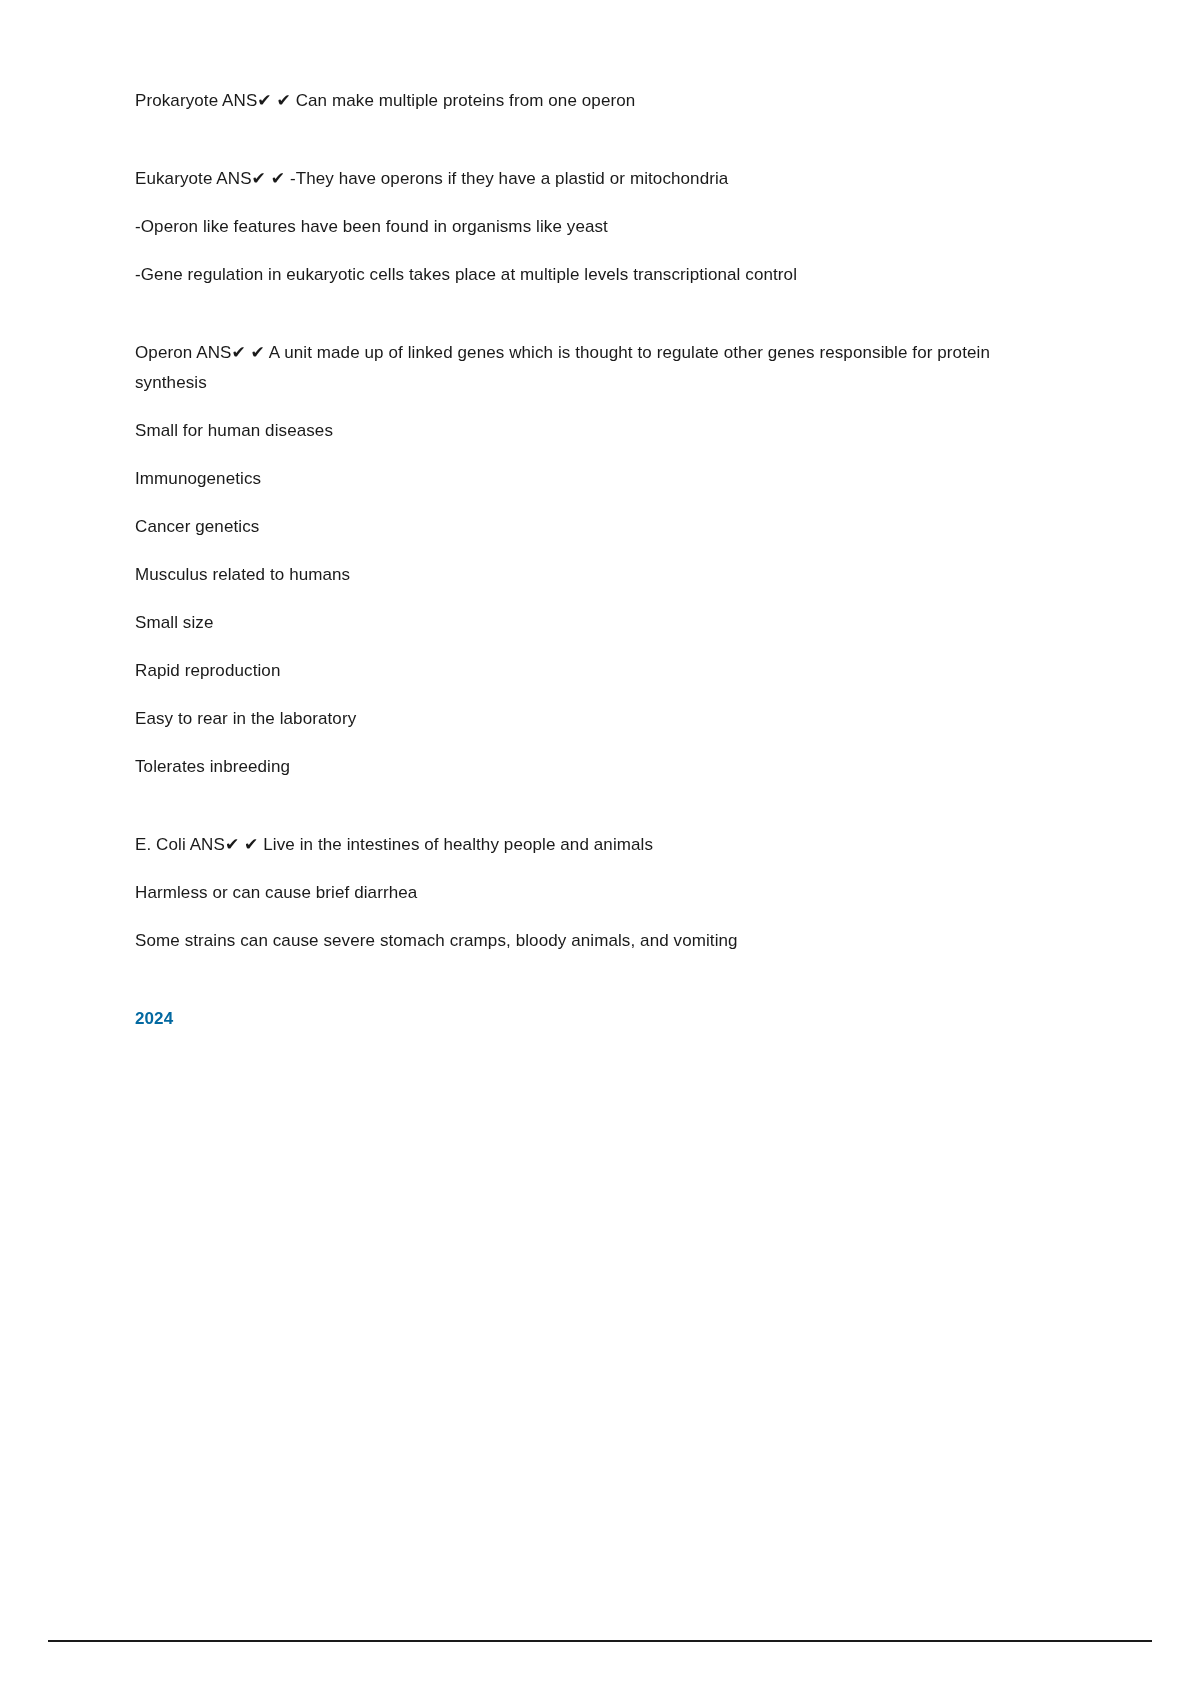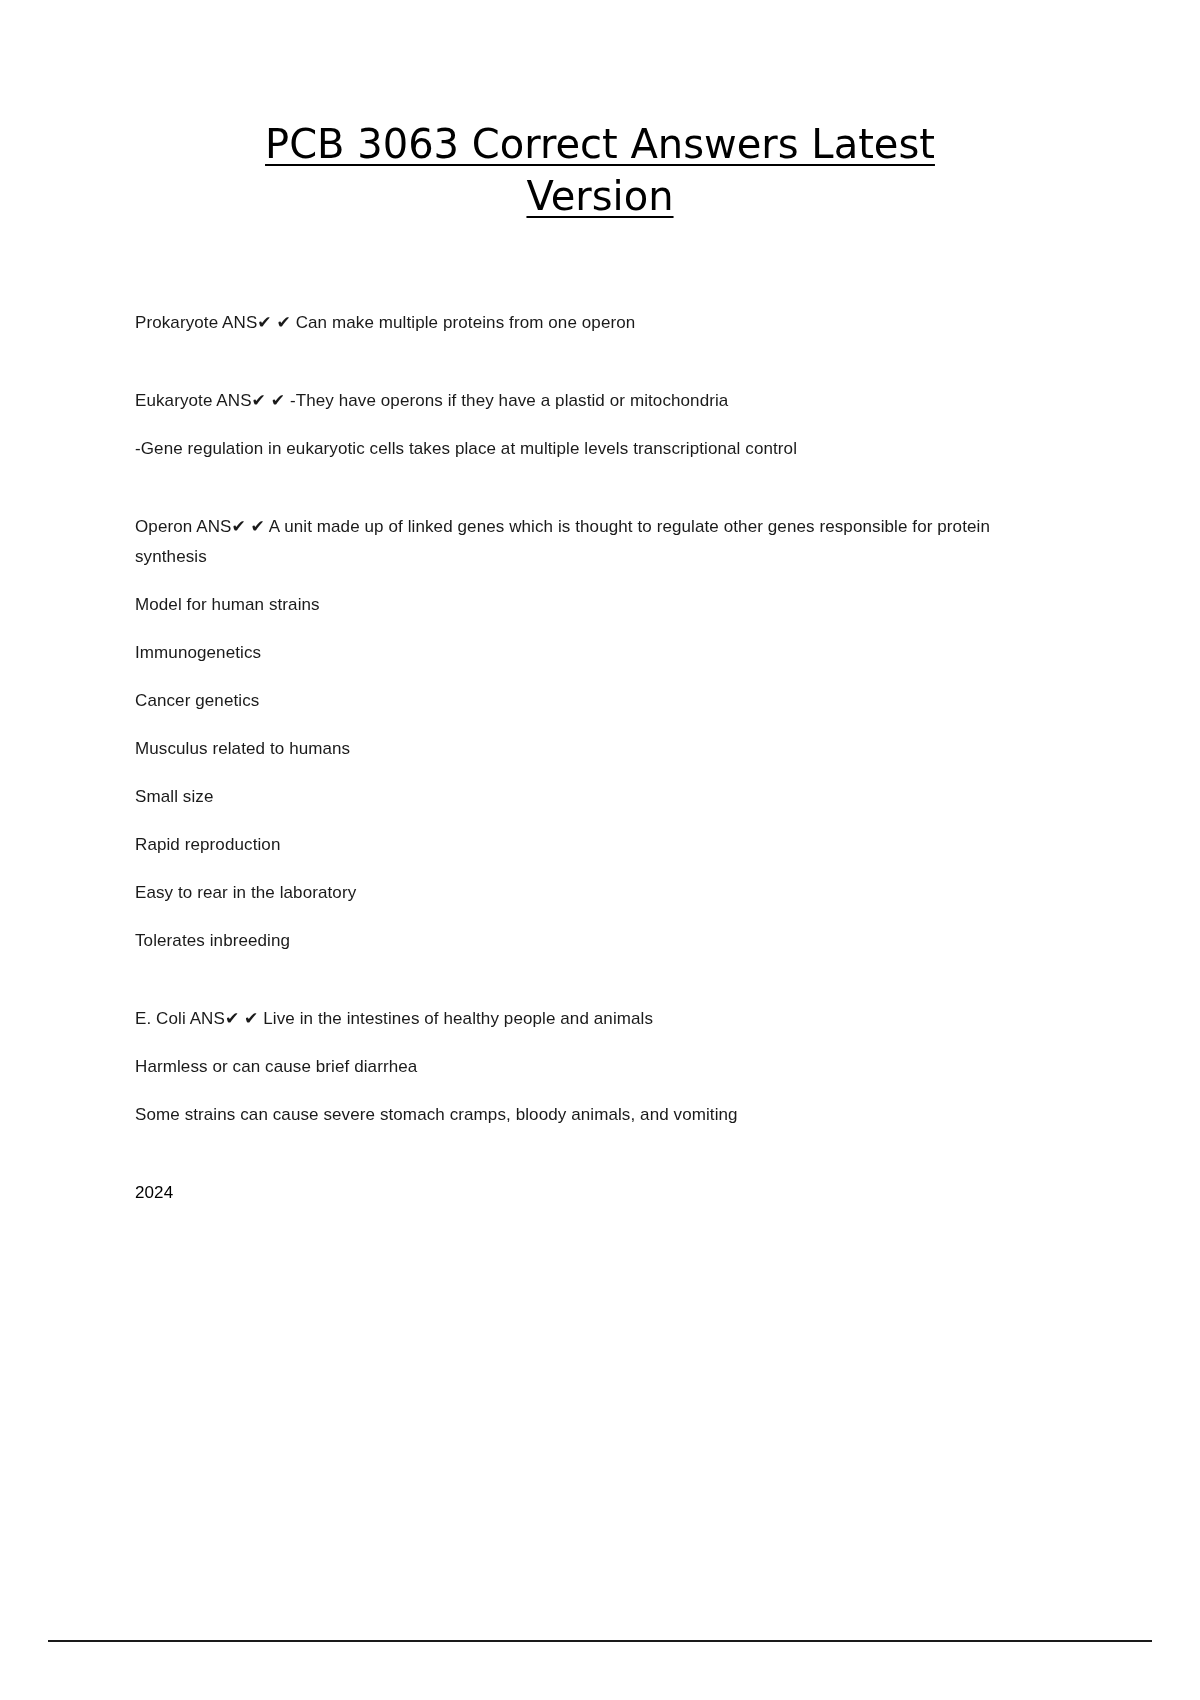--- a/index.html
+++ b/index.html
@@ -43,48 +43,45 @@
     margin: 0 0 18px 0;
     font-size: 17px;
     line-height: 30px;
     color: #1a1a1a;
     letter-spacing: 0.1px;
   }
   .doc-body p.gap {
     margin-top: 48px;
   }
   .doc-body p.year {
-    font-weight: normal;
-    color: #000000;
+    font-weight: bold;
+    color: #0369a1;
   }
   .footer-rule {
     position: absolute;
     left: 48px;
     right: 48px;
     bottom: 58px;
     border-top: 2px solid #1a1a1a;
     height: 0;
   }
 </style>
 </head>
 <body>
 
 <div class="page">
 
-  <h1 class="doc-title">
-    <span class="title-line">PCB 3063 Correct Answers Latest</span><br>
-    <span class="title-line">Version</span>
-  </h1>
 
   <div class="doc-body">
     <p>Prokaryote ANS✔ ✔ Can make multiple proteins from one operon</p>
     <p class="gap">Eukaryote ANS✔ ✔ -They have operons if they have a plastid or mitochondria</p>
+    <p>-Operon like features have been found in organisms like yeast</p>
     <p>-Gene regulation in eukaryotic cells takes place at multiple levels transcriptional control</p>
     <p class="gap">Operon ANS✔ ✔ A unit made up of linked genes which is thought to regulate other genes responsible for protein synthesis</p>
-    <p>Model for human strains</p>
+    <p>Small for human diseases</p>
     <p>Immunogenetics</p>
     <p>Cancer genetics</p>
     <p>Musculus related to humans</p>
     <p>Small size</p>
     <p>Rapid reproduction</p>
     <p>Easy to rear in the laboratory</p>
     <p>Tolerates inbreeding</p>
     <p class="gap">E. Coli ANS✔ ✔ Live in the intestines of healthy people and animals</p>
     <p>Harmless or can cause brief diarrhea</p>
     <p>Some strains can cause severe stomach cramps, bloody animals, and vomiting</p>

